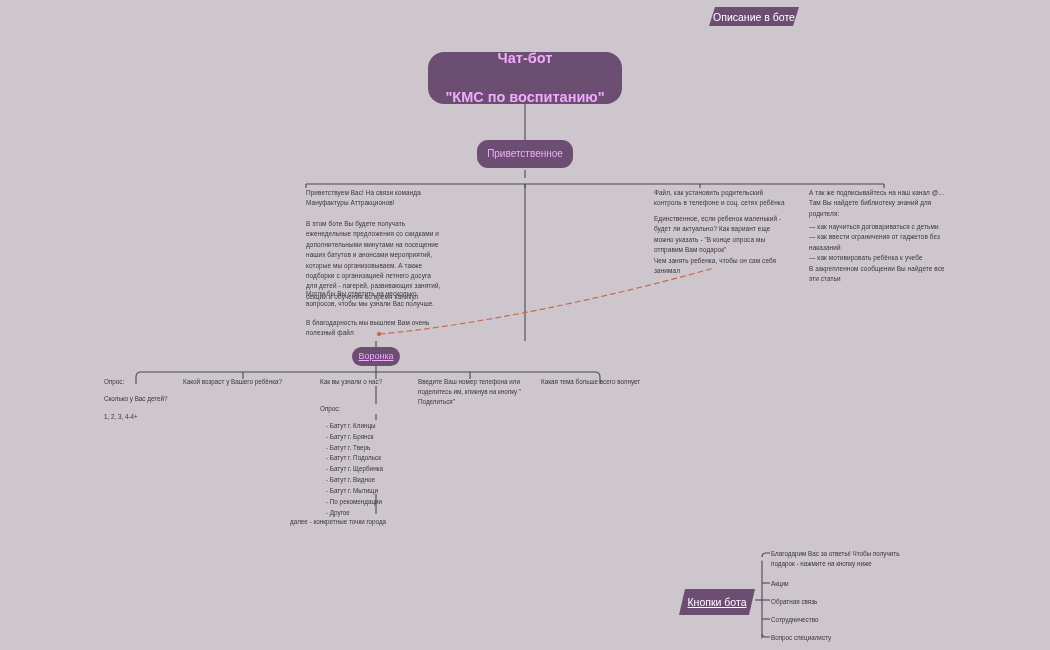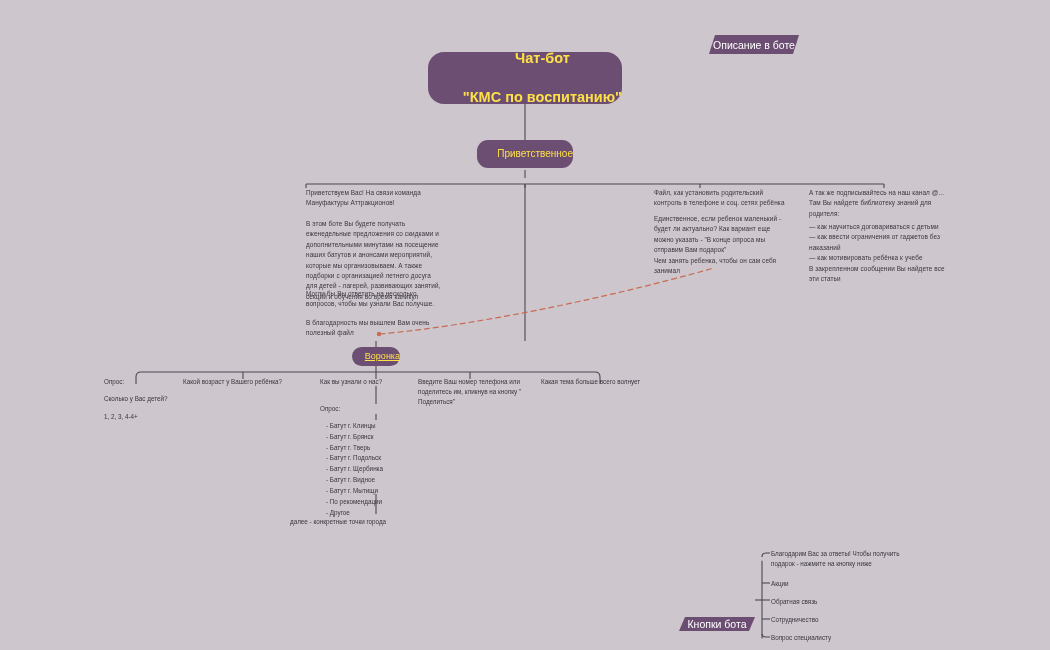--- a/index.html
+++ b/index.html
@@ -11,23 +11,23 @@
     overflow:hidden;
     position:relative;
   }
   #canvas{position:absolute;inset:0;width:1050px;height:650px;}
   svg.wires{position:absolute;left:0;top:0;width:1050px;height:650px;pointer-events:none;}
 
   
   .pill{
     position:absolute;
     background:#6c4e72;
-    color:#fde047;
+    color:#f0abfc;
     border-radius:22px;
-    display:flex;align-items:center;justify-content:flex-end;
+    display:flex;align-items:center;justify-content:center;
     text-align:center;
     line-height:1.32;
     box-sizing:border-box;
     white-space:pre-line;
   }
   .pill-root{
     left:428px;top:52px;width:194px;height:52px;
     font-size:14.5px;font-weight:bold;border-radius:16px;
   }
   .pill-greet{
@@ -42,24 +42,23 @@
   
   .hexbadge{
     position:absolute;
     background:#6c4e72;
     color:#fff;
     display:flex;align-items:center;justify-content:center;
     font-size:10.5px;
     -webkit-clip-path:polygon(6px 0,100% 0,calc(100% - 6px) 100%,0 100%);
     clip-path:polygon(6px 0,100% 0,calc(100% - 6px) 100%,0 100%);
     box-sizing:border-box;
-    margin-top:28px;
   }
   .badge-desc{left:709px;top:7px;width:90px;height:19px;}
-  .badge-buttons{left:679px;top:589px;width:76px;height:14px;}
+  .badge-buttons{left:679px;top:589px;width:76px;height:26px;text-decoration:underline;}
 
   
   .tblock{
     position:absolute;
     font-size:6.4px;
     line-height:1.62;
     color:#3a363f;
     white-space:pre-line;
     letter-spacing:.1px;
   }

